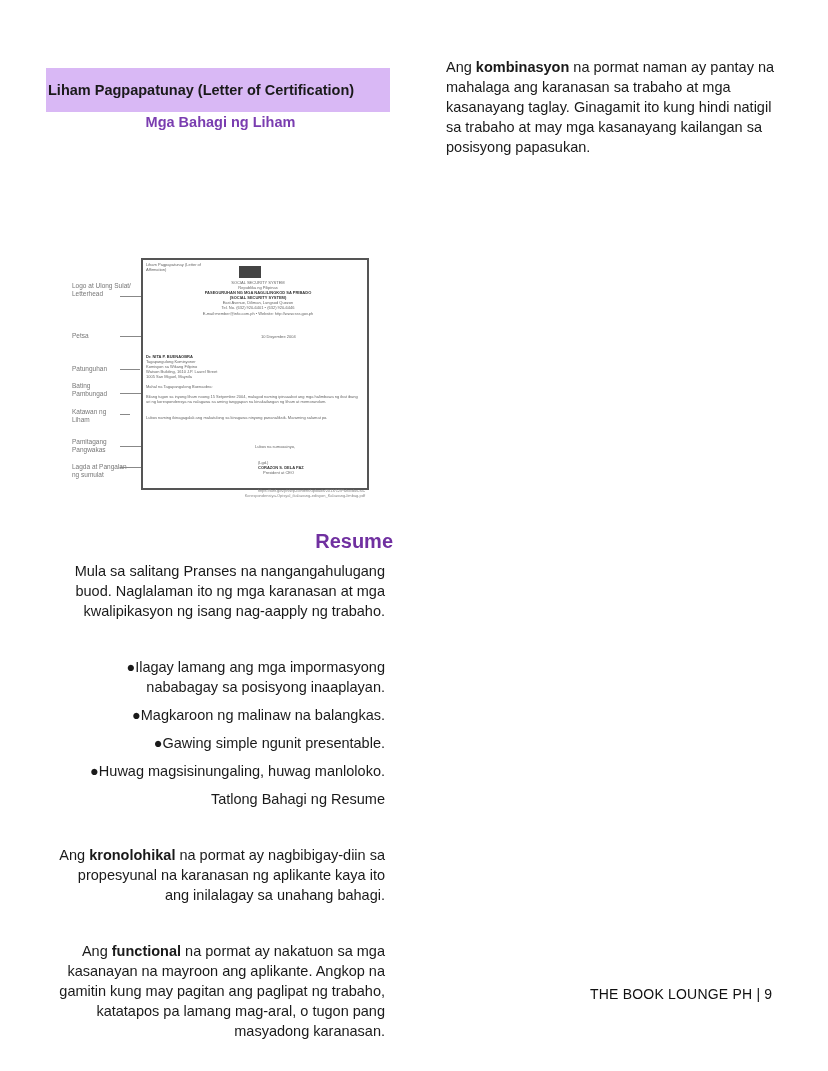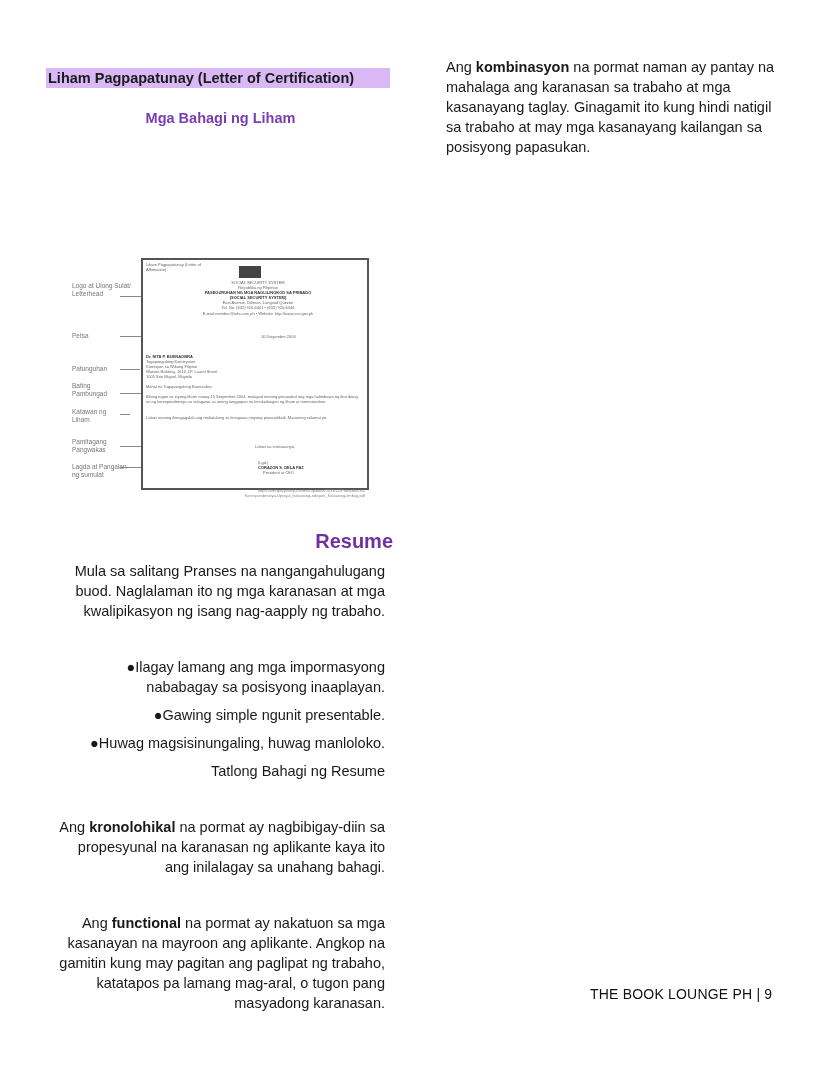--- a/index.html
+++ b/index.html
@@ -1,24 +1,24 @@
 <!DOCTYPE html>
 <html><head>
 <meta charset="utf-8">
 <style>
   html, body { margin:0; padding:0; background:#ffffff; }
   body { width:828px; height:1071px; position:relative; overflow:hidden;
          font-family:"Liberation Sans", sans-serif; color:#1a1a1a; }
   .col { position:absolute; font-size:14.5px; line-height:20px; }
   .left { left:48px; top:68px; width:345px; }
   .right { left:438px; top:49px; width:350px; }
-  .hl-title { background:#d9b8f5; font-weight:bold; display:block; padding:0 2px; margin-left:-2px; width:340px; }
+  .hl-title { background:#d9b8f5; font-weight:bold; display:block; padding:12px 2px; margin-left:-2px; width:340px; }
   p { margin:8px; }
   .gap { height:20px; }
-  .purple-sub { color:#7a3db0; font-weight:bold; font-size:14.5px; text-align:center; width:345px; margin-top:20px; }
+  .purple-sub { color:#7a3db0; font-weight:bold; font-size:14.5px; text-align:center; width:345px; }
   .resume-h { color:#7030a0; font-weight:bold; font-size:20px; line-height:24px; margin-top:0; }
   .footer { position:absolute; left:590px; top:986px; font-size:14px; color:#111; letter-spacing:0.2px; }
   .figure { position:absolute; left:60px; top:252px; width:312px; height:260px; }
   .letter { position:absolute; left:81px; top:6px; width:224px; height:228px; border:2px solid #555; background:#fff; }
   .fl { position:absolute; font-size:6.5px; line-height:8px; color:#777; }
   .lt { position:absolute; font-size:4px; line-height:5px; color:#666; }
   .arrow { position:absolute; height:1px; background:#888; }
   .caption { position:absolute; font-size:4px; line-height:5px; color:#888; text-align:right; }
 </style>
 </head>
@@ -70,20 +70,21 @@
     <div class="lt" style="left:120px;top:210px;">President at CEO</div>
   </div>
   <div class="caption" style="left:180px;top:236px;width:125px;">https://kwf.gov.ph/wp-content/uploads/2013/12/Pahatdus-sa-Korespondensiya-Opisyal_ikalawang-edisyon_Kalawang-limbag.pdf</div>
 </div>
 
 <div class="col" style="left:48px;top:529px;width:345px;text-align:right;">
   <div class="resume-h">Resume</div>
   <p>Mula sa salitang Pranses na nangangahulugang buod. Naglalaman ito ng mga karanasan at mga kwalipikasyon ng isang nag-aapply ng trabaho.</p>
   <div class="gap"></div>
   <p>●Ilagay lamang ang mga impormasyong nababagay sa posisyong inaaplayan.</p>
+  <p>●Magkaroon ng malinaw na balangkas.</p>
   <p>●Gawing simple ngunit presentable.</p>
   <p>●Huwag magsisinungaling, huwag manloloko.</p>
   <p>Tatlong Bahagi ng Resume</p>
   <div class="gap"></div>
   <p><span>Ang </span><b>kronolohikal</b><span> na pormat ay nagbibigay-diin sa propesyunal na karanasan ng aplikante kaya ito ang inilalagay sa unahang bahagi.</span></p>
   <div class="gap"></div>
   <p><span>Ang </span><b>functional</b><span> na pormat ay nakatuon sa mga kasanayan na mayroon ang aplikante. Angkop na gamitin kung may pagitan ang paglipat ng trabaho, katatapos pa lamang mag-aral, o tugon pang masyadong karanasan.</span></p>
 </div>
 
 <div class="col right">

